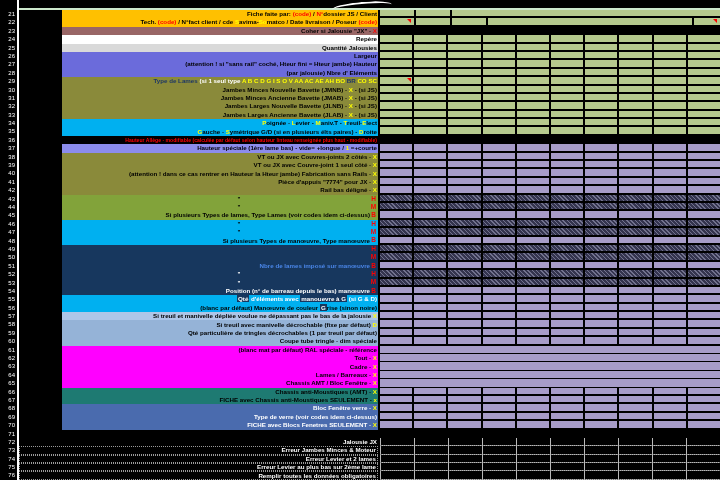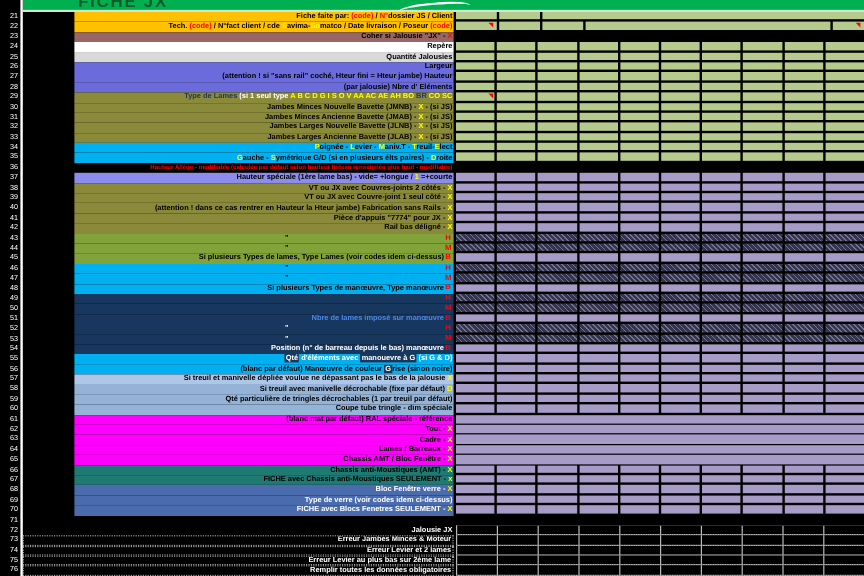--- a/index.html
+++ b/index.html
@@ -47,23 +47,20 @@
   .d{color:#203864;}
   .b{color:#4a86e8;}
   .h{color:#fff;background:#17375e;padding:0 1px;}
   .marker{position:absolute;width:0;height:0;border-top:4px solid #ff0000;
           border-left:4px solid transparent;}
 </style>
 </head>
 <body>
 
 <div class="sheet">
-  <div class="topband">
-    <span class="title">FICHE JX</span>
-  </div>
   <div class="understrip"></div>
   <div class="swoosh"></div>
   <div class="rows">
       <div class="sheet-row">
         <div class="spacer"></div>
         <div class="band" style="background: rgb(255, 192, 0);">
           <div class="txt"><span class="k">Fiche faite par: </span><span class="r">(code)</span><span class="k"> / </span><span class="r">N°</span><span class="k">dossier JS / Client</span></div>
         </div>
         <div class="data">
           <div class="cell cg" style="flex: 0 0 10%;"></div>

